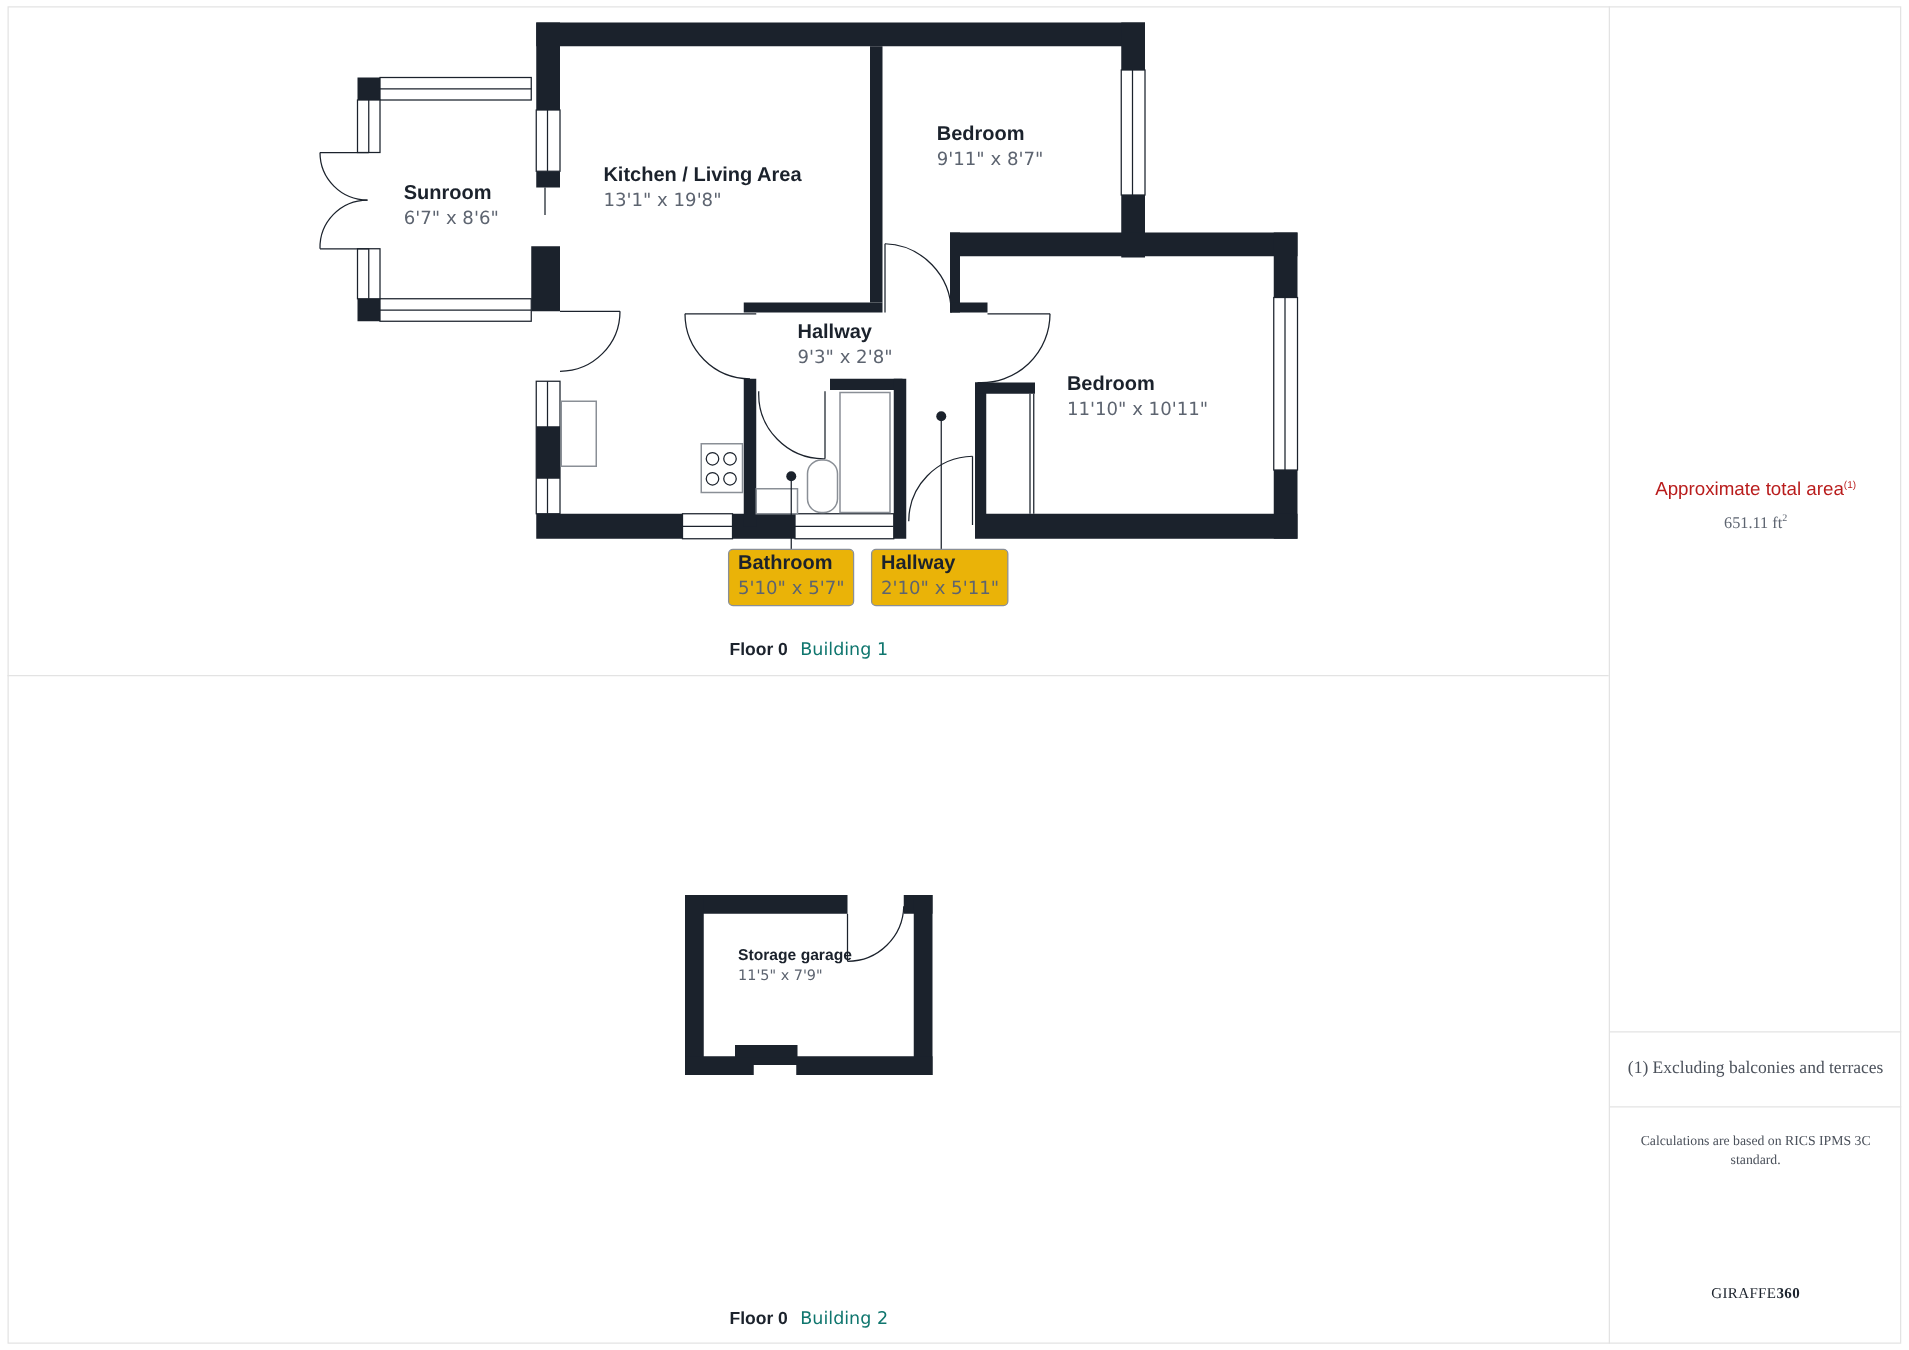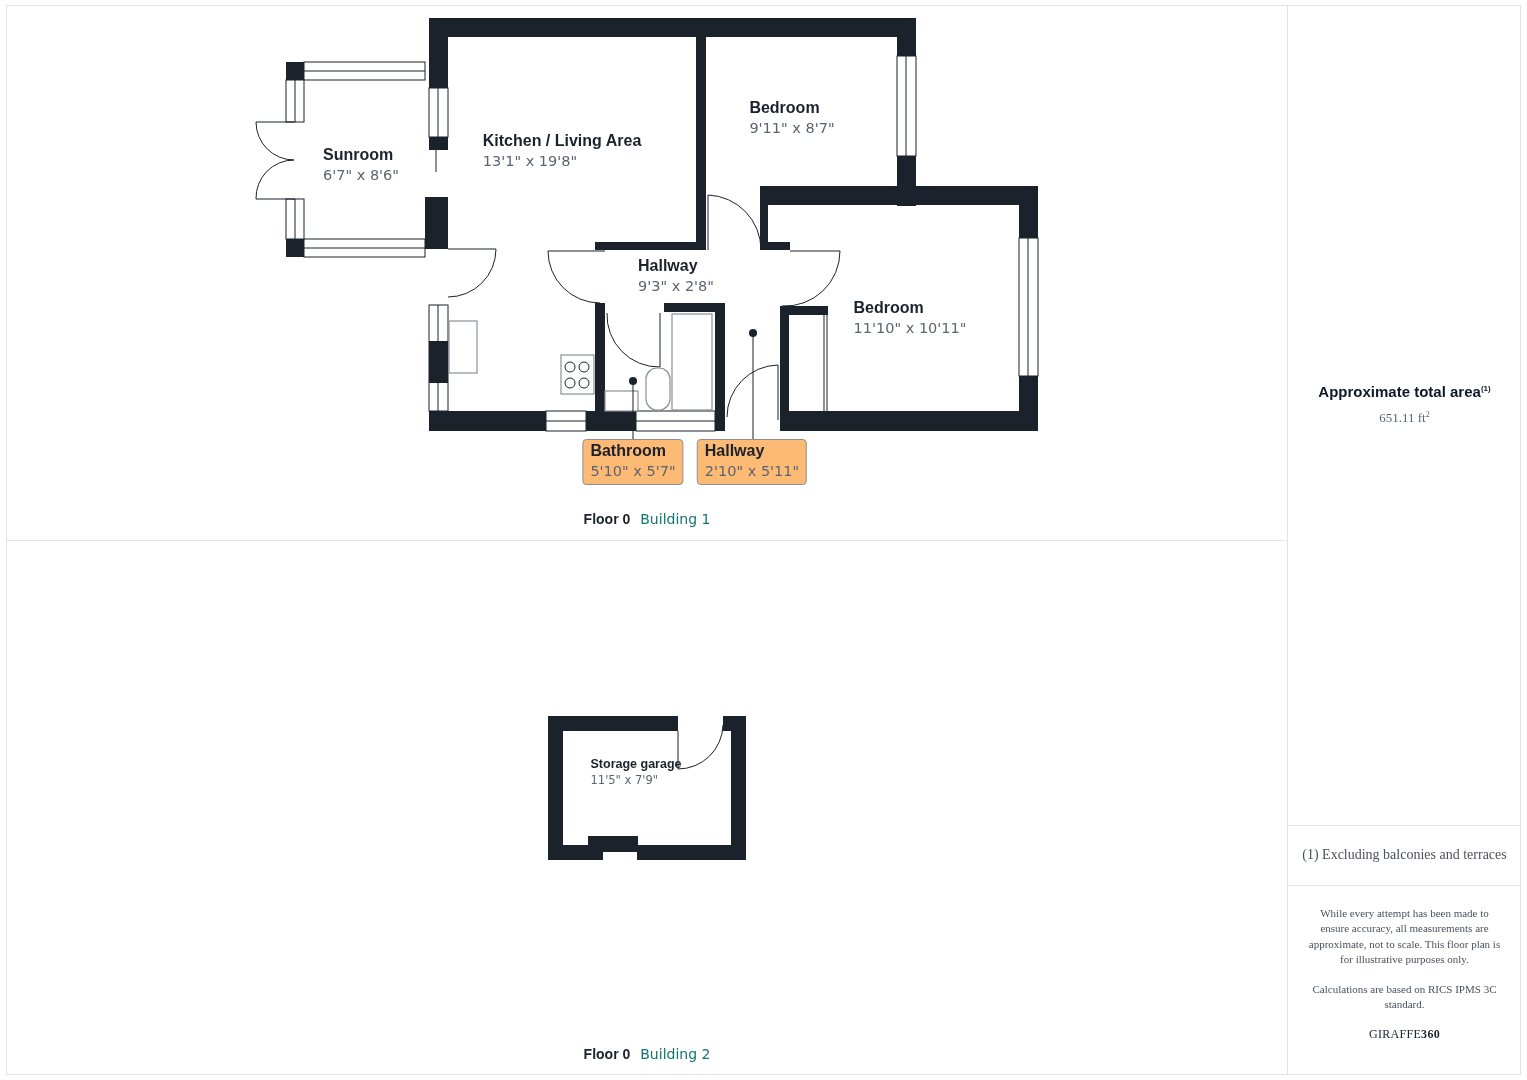--- a/index.html
+++ b/index.html
@@ -12,26 +12,26 @@
   svg.plan { position:absolute; left:0; top:0; }
   .wall { fill:#1b222c; }
   .win { fill:#ffffff; stroke:#1b222c; stroke-width:1; }
   .thin { fill:none; stroke:#1b222c; stroke-width:1; }
   .fix { fill:#ffffff; stroke:#8a8f96; stroke-width:1.2; }
   .room-label { position:absolute; text-align:left; transform:translateX(-50%); white-space:nowrap; }
   .room-name { font-family:"Liberation Sans", sans-serif; font-weight:bold; font-size:16px; color:#1b222c; line-height:20px; }
   .room-dim { font-family:"DejaVu Sans", sans-serif; font-size:14.5px; color:#5d6470; line-height:20px; }
   .room-label.small .room-name { font-size:12.5px; line-height:16px; }
   .room-label.small .room-dim { font-size:11.5px; line-height:16px; }
-  .boxed { border:1px solid #8a8f96; border-radius:4px; background:#fdba74; padding:1px 7px 3px 7px; }
+  .boxed { border:1px solid #8a8f96; border-radius:4px; background:#eab308; padding:1px 7px 3px 7px; }
   .floor-caption { position:absolute; transform:translateX(-50%); white-space:nowrap; font-size:14px; }
   .floor-caption .fl { font-family:"Liberation Sans", sans-serif; font-weight:bold; color:#1b222c; margin-right:10px; }
   .floor-caption .bl { font-family:"DejaVu Sans", sans-serif; color:#0f766e; }
   .side { position:absolute; left:1288px; width:233px; text-align:center;font-family:Liberation Serif, serif; }
-  .area-title { top:383px; font-family:"Liberation Sans", sans-serif; font-weight:bold; font-size:15px; color:#0f172a;text-align:center; }
+  .area-title { top:383px; font-family:"Liberation Sans", sans-serif; font-weight:normal; font-size:15px; color:#b91c1c;text-align:center; }
   .area-title sup { font-size:8px; }
   .area-val { top:410px; font-size:13px; color:#5d6470; }
   .area-val sup { font-size:8px; }
   .note { top:847px; font-size:14px; color:#4b515b; }
   .disclaimer { top:906px; font-size:11px; color:#4b515b; line-height:15.3px; padding:0 18px; box-sizing:border-box; }
   .disclaimer p { margin:0 0 15px 0; }
   .brand { top:1027px; font-size:12px; color:#1b222c; letter-spacing:0.3px; }
   .brand b { font-weight:bold; }
 </style>
 </head>
@@ -209,18 +209,17 @@
 </div>
 
 <div class="side area-title">
   <span>Approximate total area</span><sup>(1)</sup>
 </div>
 <div class="side area-val">
   <span>651.11 ft</span><sup>2</sup>
 </div>
 <div class="side note">(1) Excluding balconies and terraces</div>
 <div class="side disclaimer">
-  <p>While every attempt has been made to ensure accuracy, all measurements are approximate, not to scale. This floor plan is for illustrative purposes only.</p>
   <p>Calculations are based on RICS IPMS 3C standard.</p>
 </div>
 <div class="side brand">
   <span>GIRAFFE</span><b>360</b>
 </div>
 
 </body></html>

